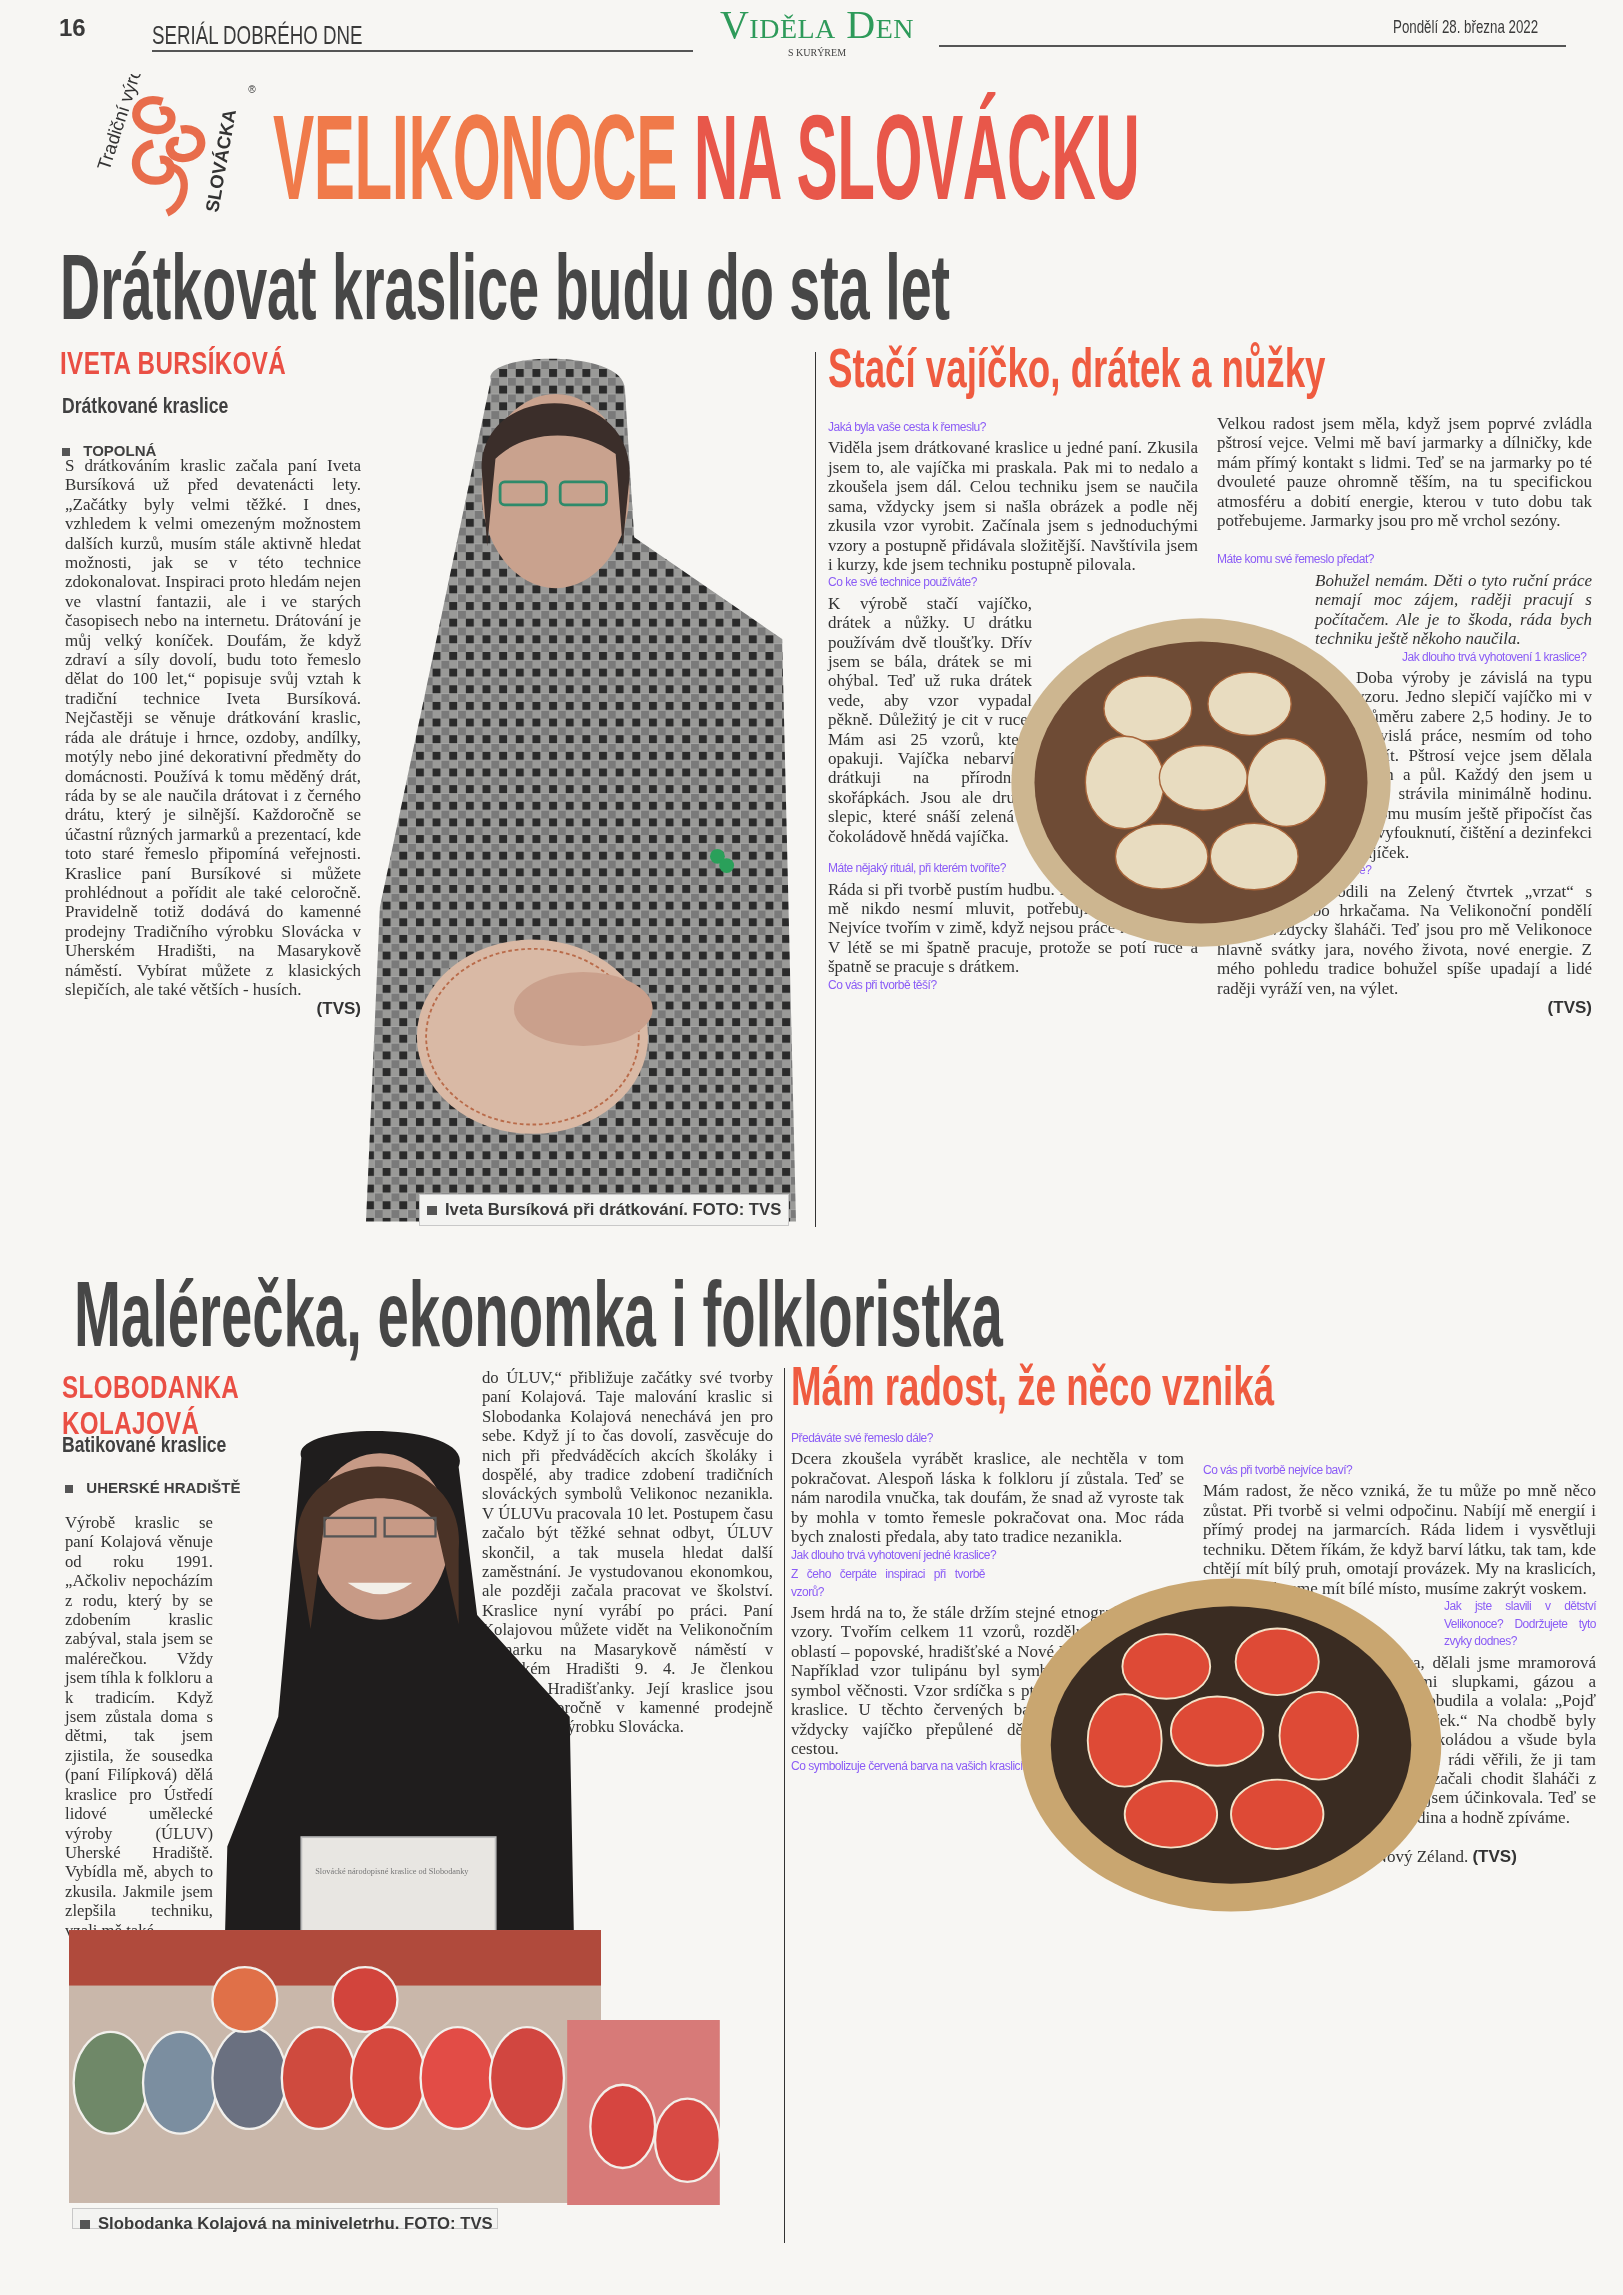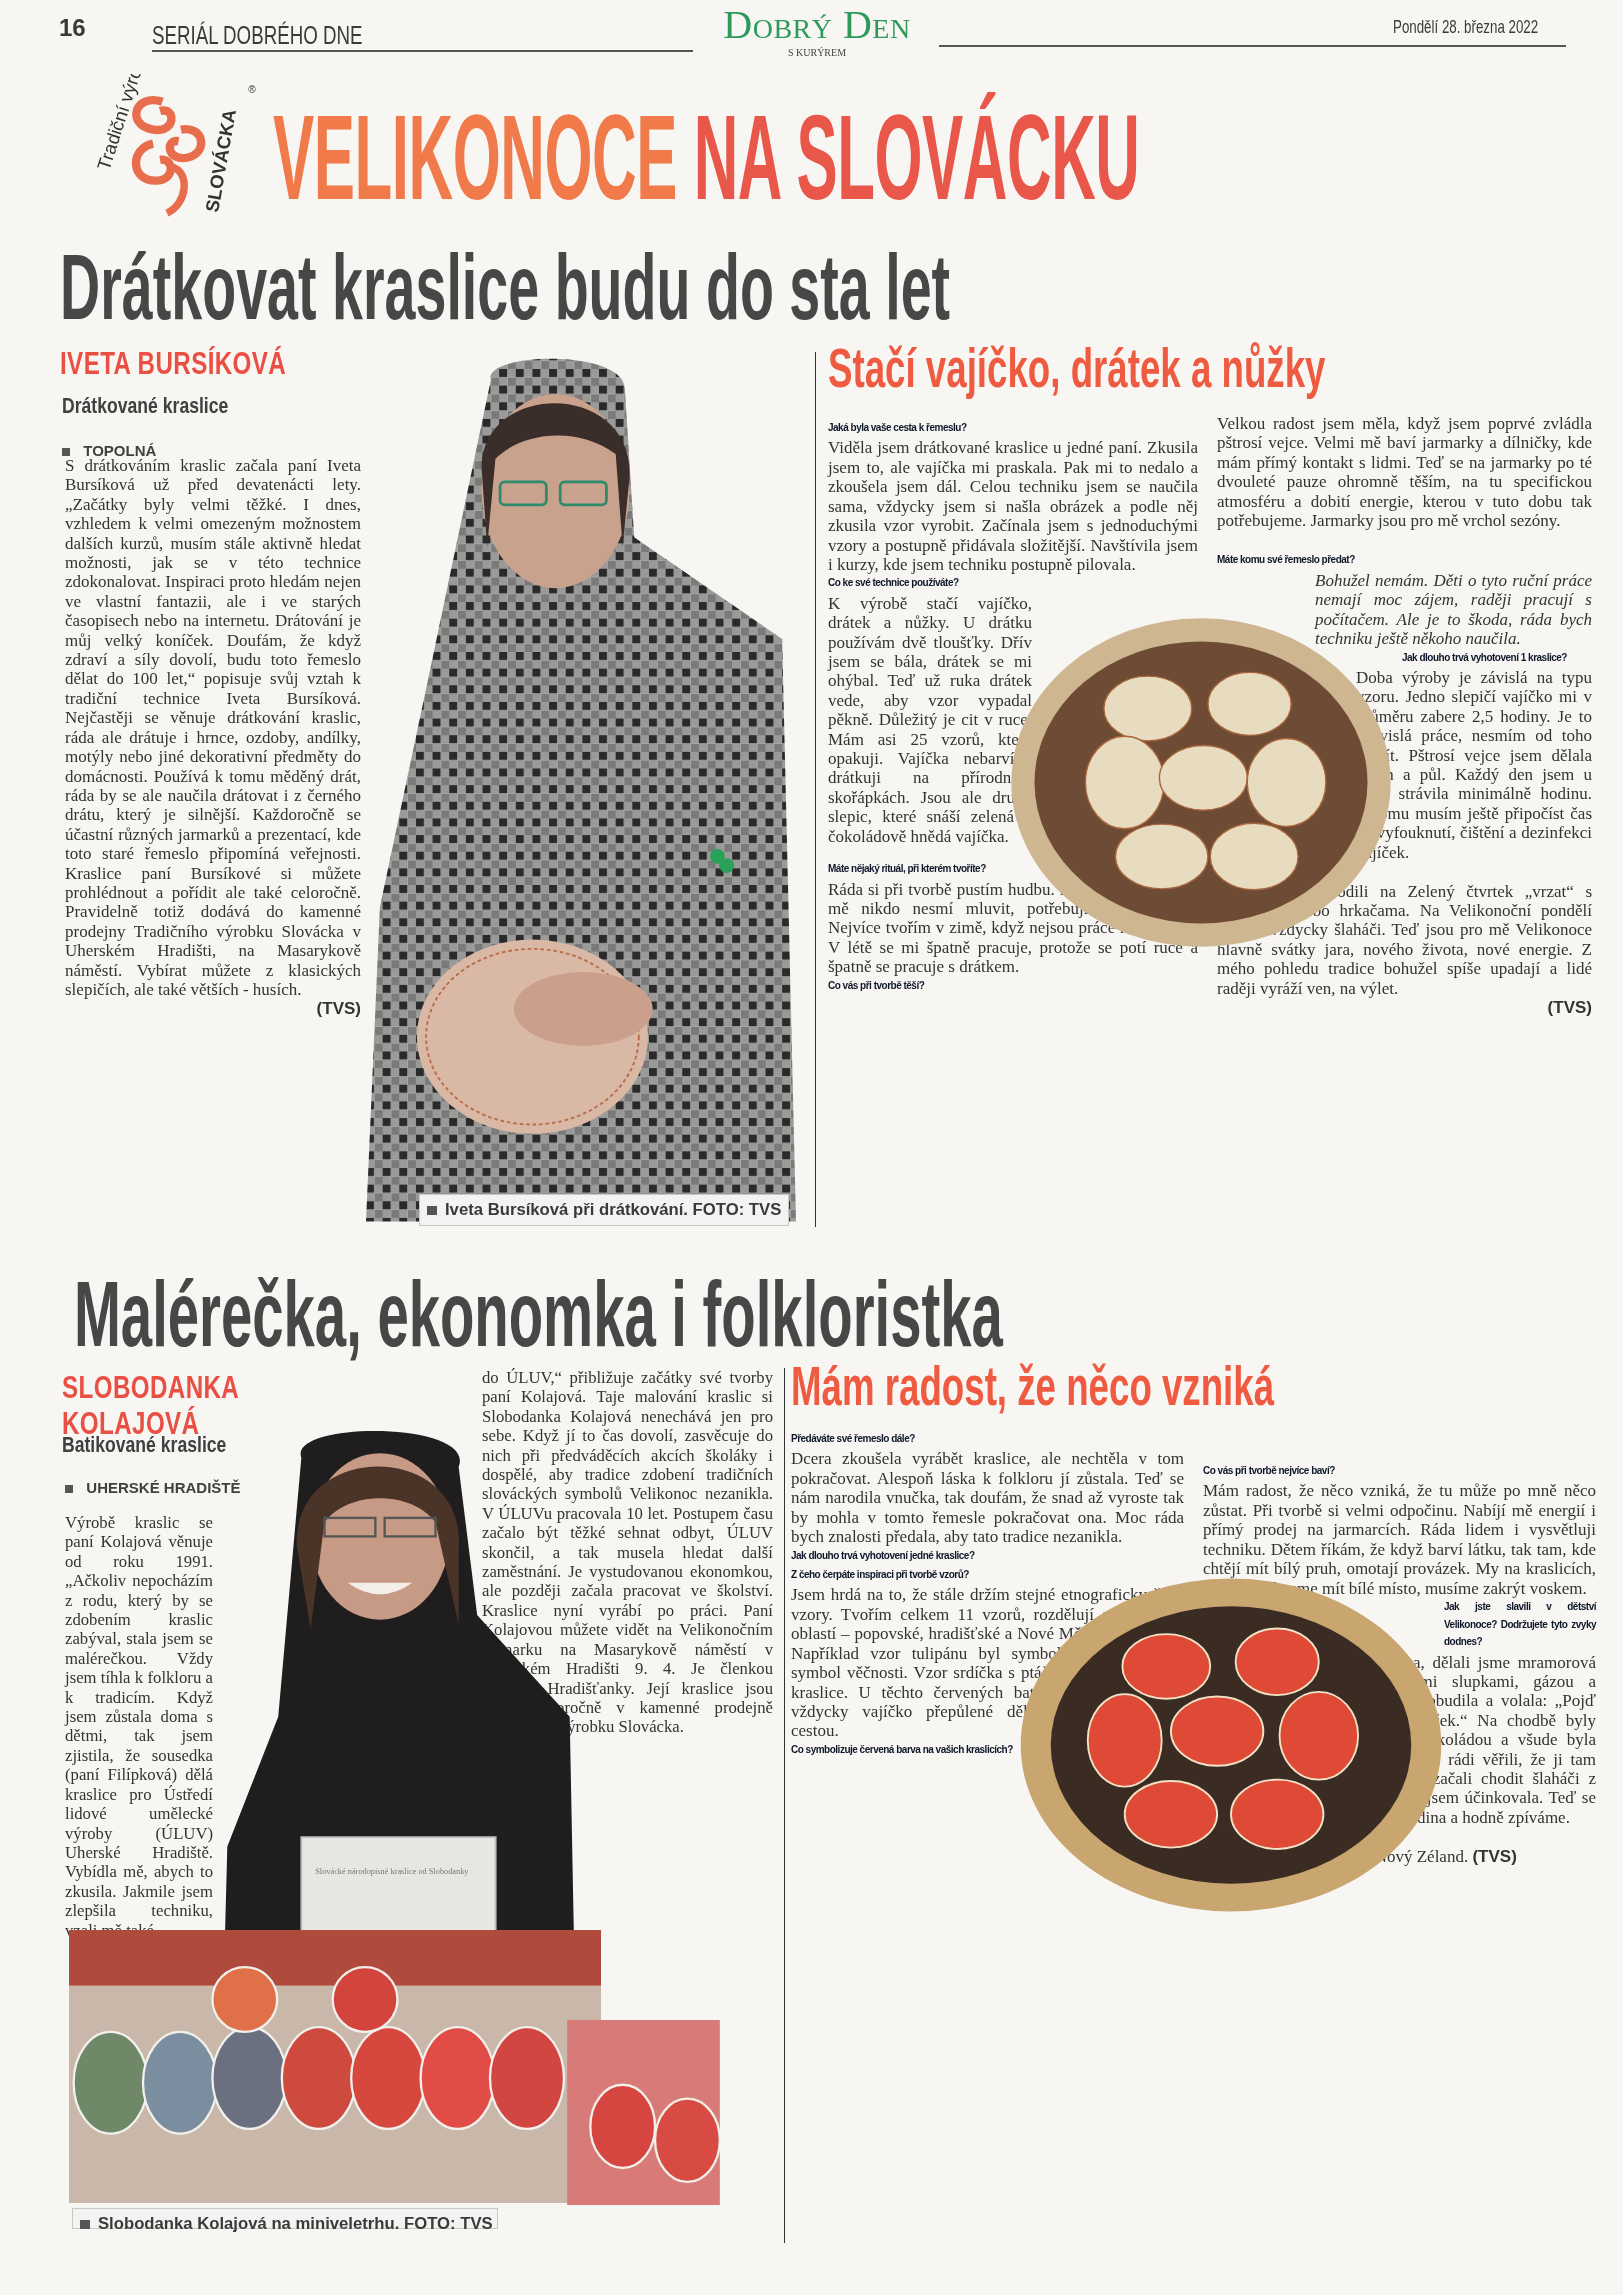--- a/index.html
+++ b/index.html
@@ -2,41 +2,41 @@
 <html style="font-size:7.4px"><head>
 <meta charset="utf-8">
 <style>
   html,body{margin:0;padding:0;}
   body{width:1623px;height:2295px;background:#f7f6f3;position:relative;overflow:hidden;
        font-family:"DejaVu Serif","Liberation Serif",serif;color:#2e2e2e;}
   .abs{position:absolute;}
   .cond{font-family:"Liberation Sans","DejaVu Sans",sans-serif;font-weight:bold;transform-origin:left top;white-space:nowrap;}
   .body-text{font-family:"Liberation Serif","DejaVu Serif",serif;font-size:17px;line-height:19.4px;color:#333;text-align:justify;}
   .body-text p{margin:0;text-indent:0;}
-  .q{font-family:"Liberation Sans","DejaVu Sans",sans-serif;font-weight:bold;color:#0f172a;font-size:10px;line-height:17.6px;letter-spacing:-0.5px;margin:0 0 1.9px 0;}
+  .q{font-family:"Liberation Sans","DejaVu Sans",sans-serif;font-weight:normal;color:#8b5cf6;font-size:12px;line-height:17.6px;letter-spacing:-0.5px;margin:0 0 1.9px 0;}
   .ans{text-indent:20.4px;margin:0 0 21px 0;}
   .redname{font-family:"Liberation Sans","DejaVu Sans",sans-serif;font-weight:bold;color:#ea4f44;font-size:31px;line-height:33px;letter-spacing:0.5px;transform:scaleX(0.78);transform-origin:left top;white-space:nowrap;}
   .subhead{font-family:"Liberation Sans","DejaVu Sans",sans-serif;font-weight:bold;color:#404040;font-size:22px;}
   .loc{font-family:"Liberation Sans","DejaVu Sans",sans-serif;font-weight:bold;color:#404040;font-size:15px;}
   .loc .sq{display:inline-block;width:8.3px;height:8.3px;background:#555;margin-right:13px;vertical-align:middle;}
   .caption{background:#f3f3f1;border:0.9px solid #c8c8c8;font-family:"Liberation Sans","DejaVu Sans",sans-serif;font-weight:bold;color:#3a3a3a;font-size:16.7px;padding:4.6px 7.4px;box-sizing:border-box;white-space:nowrap;}
   .caption .sq{display:inline-block;width:9.3px;height:9.3px;background:#555;margin-right:8.3px;vertical-align:middle;}
   .tvs{font-family:"Liberation Sans","DejaVu Sans",sans-serif;font-weight:bold;float:right;}
   .photo{overflow:hidden;}
   .vrule{background:#333;width:1.4px;}
 </style>
 </head>
 <body>
 
 <div class="abs" style="left:59px;top:14px;font-family:'Liberation Sans',sans-serif;font-weight:bold;font-size:24px;color:#3a3a3a;">16</div>
 <div class="abs" style="left:152px;top:20.4px;font-family:'Liberation Sans',sans-serif;font-size:26px;color:#3a3a3a;transform:scaleX(0.72);transform-origin:left top;white-space:nowrap;">SERIÁL DOBRÉHO DNE</div>
 <div class="abs" style="left:152px;top:50px;width:541px;height:2.3px;background:#555;"></div>
 <div class="abs" style="left:939px;top:45px;width:627px;height:2.3px;background:#555;"></div>
 <div class="abs" style="left:699px;top:4.6px;width:236px;text-align:center;">
-  <div style="font-family:'Liberation Serif',serif;font-variant:small-caps;font-size:40px;line-height:40px;color:#2e9a5a;letter-spacing:0.5px;">Dobrý Den</div>
+  <div style="font-family:'Liberation Serif',serif;font-variant:small-caps;font-size:40px;line-height:40px;color:#2e9a5a;letter-spacing:0.5px;">Viděla Den</div>
   <div style="font-family:'Liberation Serif',serif;font-size:10px;color:#444;margin-top:2.8px;">S KURÝREM</div>
 </div>
 <div class="abs" style="left:1393px;top:15.7px;font-family:'Liberation Sans',sans-serif;font-size:18.5px;color:#3a3a3a;transform:scaleX(0.72);transform-origin:left top;white-space:nowrap;">Pondělí 28. března 2022</div>
 
 <div class="abs" style="left:65px;top:74px;width:204px;height:153px;">
   <svg width="204" height="153" viewBox="0 0 440 330">
     <path d="M210 60 C150 40 130 110 190 120 C240 128 240 70 205 80" fill="none" stroke="#e86d4c" stroke-width="18"></path>
     <path d="M250 120 C300 110 310 170 265 180 C220 190 215 140 245 145" fill="none" stroke="#e86d4c" stroke-width="18"></path>
     <path d="M190 150 C140 160 140 230 195 230 C240 230 235 180 205 185" fill="none" stroke="#e86d4c" stroke-width="18"></path>
     <path d="M230 200 C270 210 265 280 220 300" fill="none" stroke="#e86d4c" stroke-width="16"></path>

